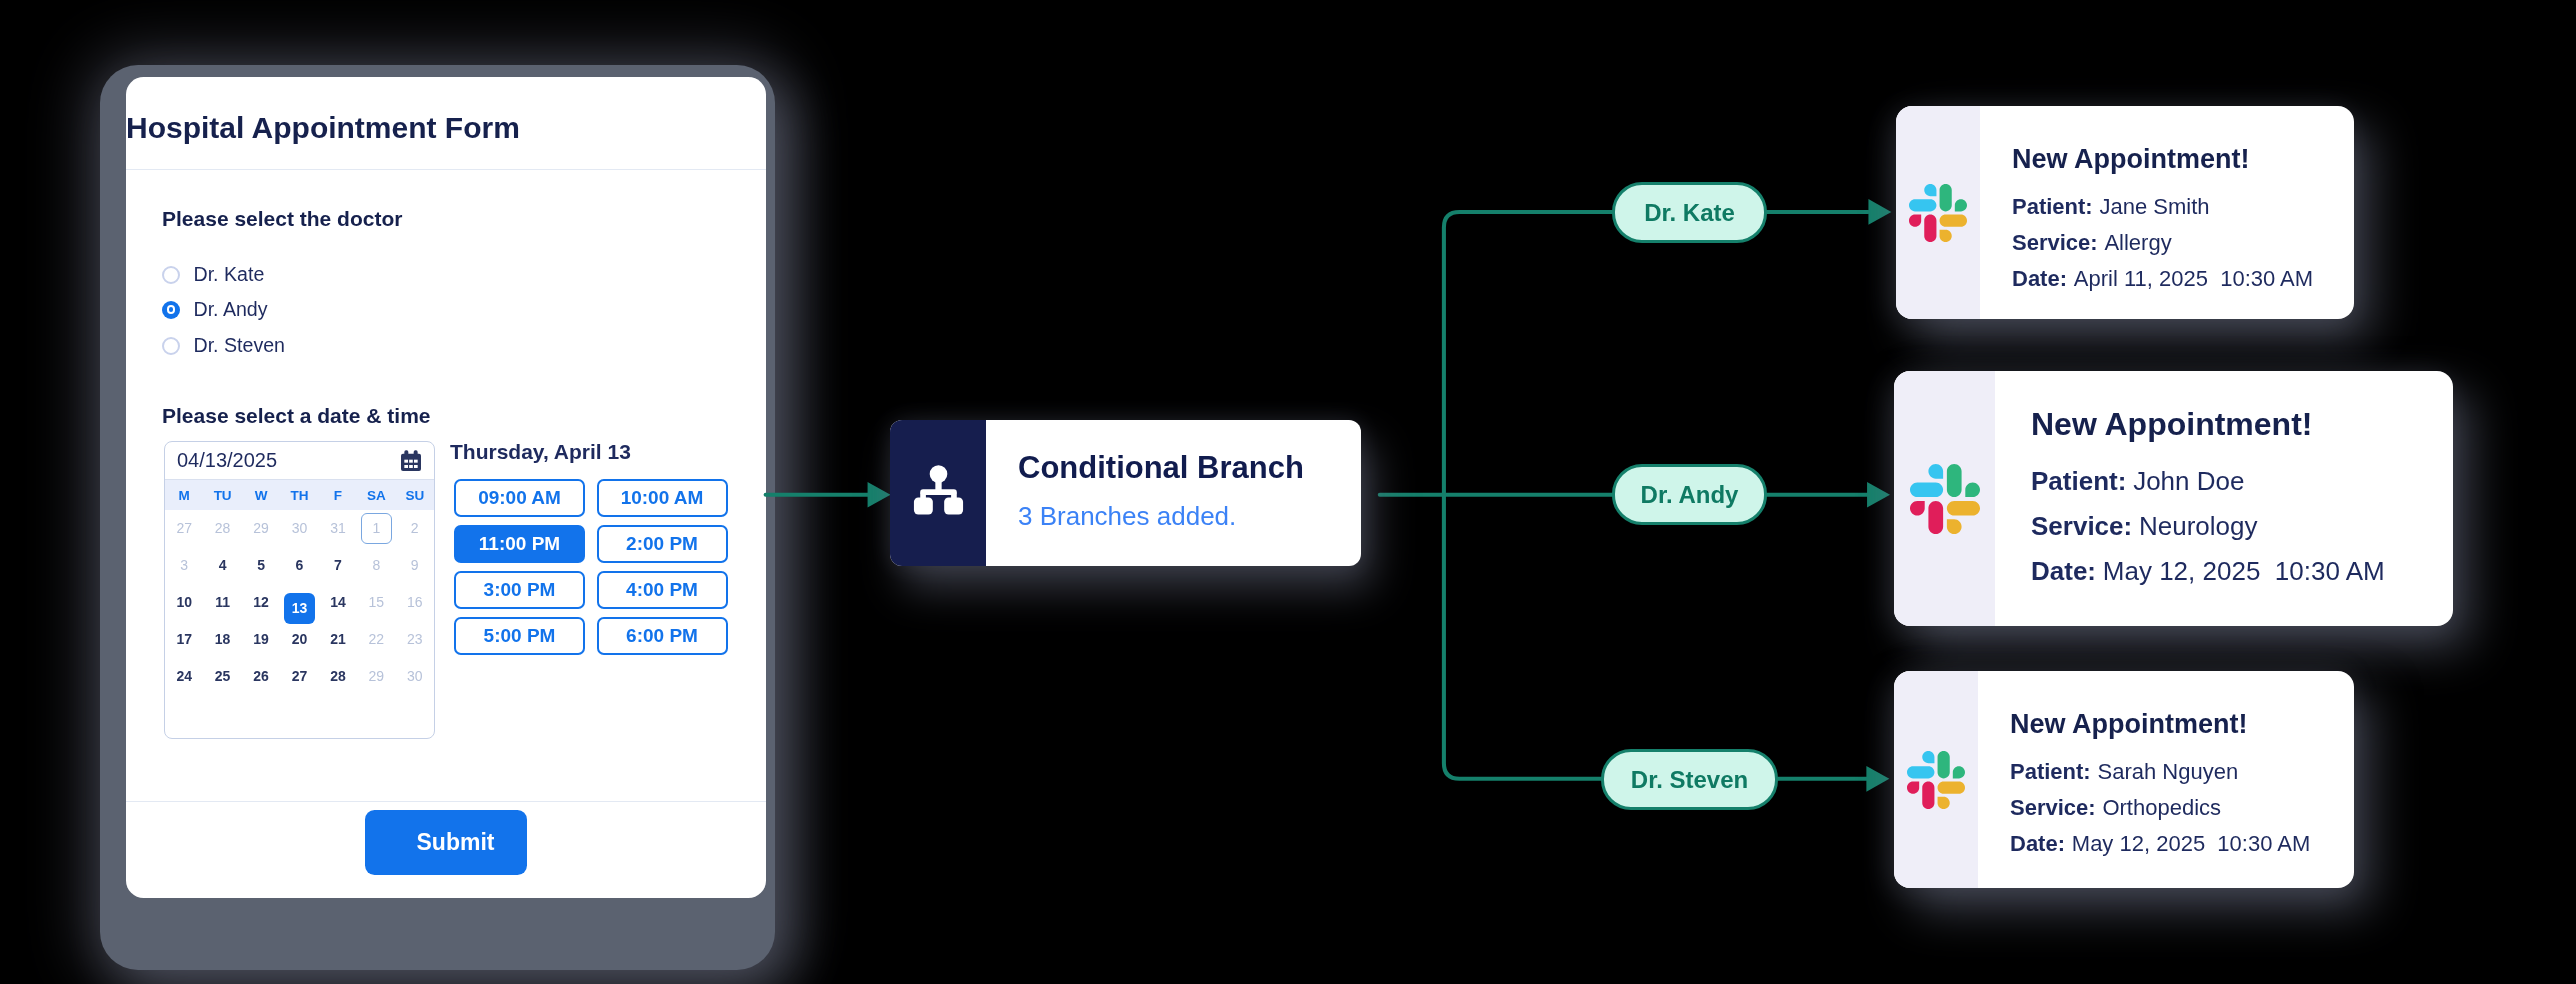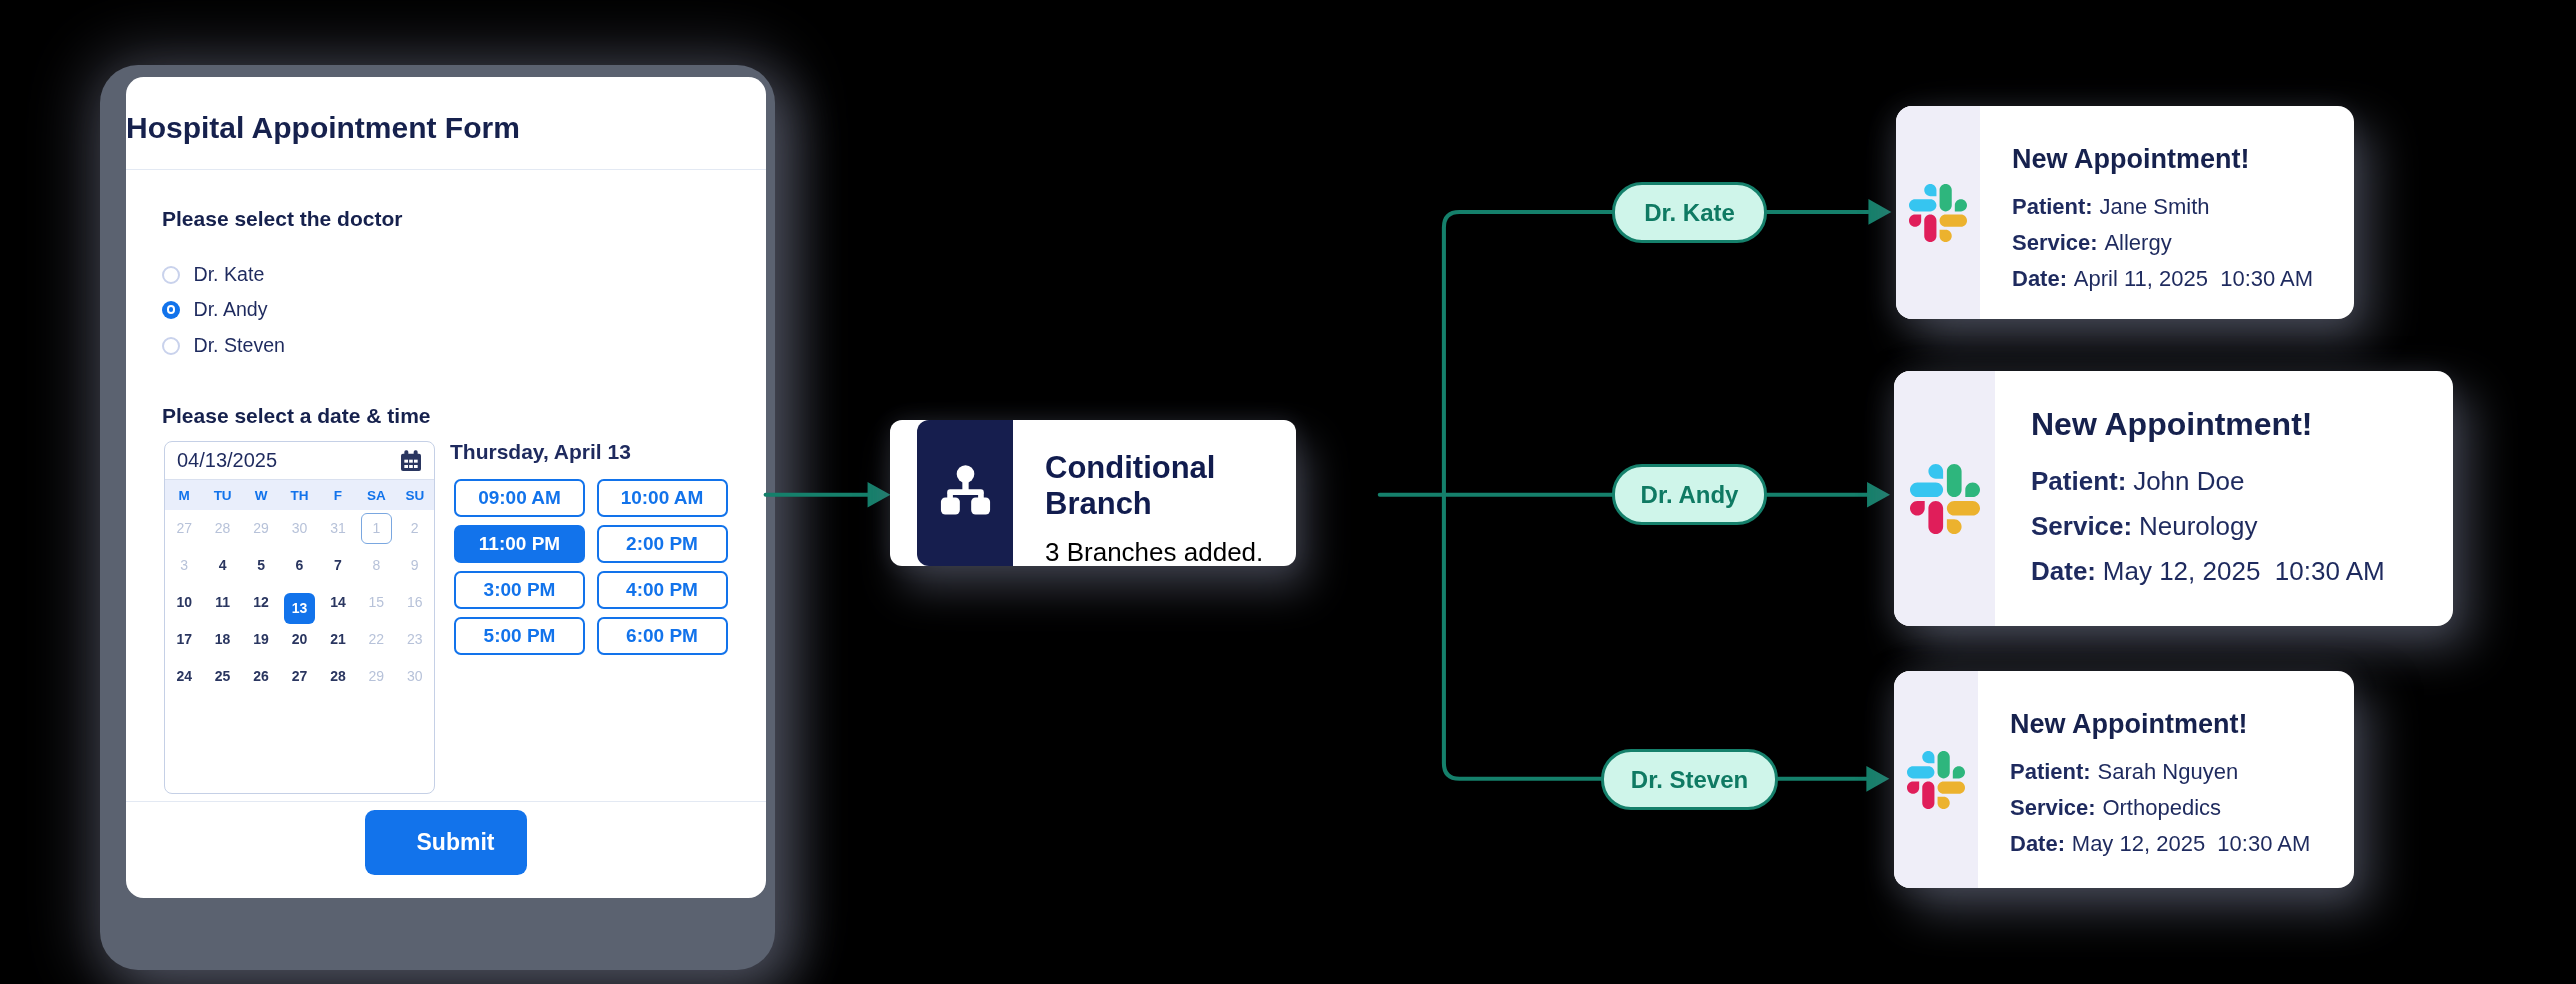--- a/index.html
+++ b/index.html
@@ -16,21 +16,21 @@
                 font-size:30px; font-weight:bold; color:#16214d; }
   .hdiv { position:absolute; left:0; right:0; height:1.4px; background:#e3e9f3; }
   .sec-label { position:absolute; left:36px; font-size:21px; font-weight:bold; color:#16214d; }
 
   .radio-row { position:absolute; left:36px; height:23px; display:flex; align-items:center; gap:13.5px; }
   .radio-dot { width:18px; height:18px; border-radius:50%; border:2px solid #c9d2ec; background:#fff; position:relative; flex:0 0 auto; }
   .radio-on  { border:none; background:#1273eb; }
   .radio-on::after { content:''; position:absolute; inset:4.7px; border:2.7px solid #fff; border-radius:50%; }
   .radio-label { font-size:19.6px; color:#1e2a5e; }
 
-  .picker { position:absolute; left:38px; top:364px; width:271px; height:353px;
+  .picker { position:absolute; left:38px; top:364px; width:271px; height:298px;
             border:1.4px solid #c5d0e6; border-radius:8px; background:#fff; overflow:hidden; }
   .picker-input { height:38px; border-bottom:1.4px solid #d9e0ef; display:flex; align-items:center; padding:0 10.8px 0 12px; }
   .date-value { font-size:20px; color:#1e2a5e; }
   .picker-input svg { margin-left:auto; }
   .my-row { height:41px; border-bottom:1.4px solid #d9e0ef; display:flex; }
   .my-cell { flex:1; display:flex; align-items:center; padding:0 9.5px 0 12px; }
   .my-cell:first-child { border-right:1.4px solid #d9e0ef; }
   .my-text { font-size:19.6px; color:#1e2a5e; }
   .stepper { margin-left:auto; }
   .weekdays { height:30px; background:#e9eefb; display:grid; grid-template-columns:repeat(7,1fr); align-items:center; }
@@ -50,28 +50,28 @@
   .slot-selected { background:#1273eb; color:#fff; }
 
   .submit-btn { position:absolute; left:239px; top:733px; width:162px; height:65px;
                 background:#1273eb; border:none; border-radius:9.5px; color:#fff;
                 font-size:23px; font-weight:bold; font-family:inherit;padding-left:19px; }
 
   
   #flow-svg { position:absolute; left:0; top:0; z-index:3; pointer-events:none; }
 
   
-  .branch-node { position:absolute; left:890px; top:420px; width:406px; height:146px;
+  .branch-node { position:absolute; left:890px; top:420px; width:471px; height:146px;
                  background:#fff; border-radius:12px; display:flex; z-index:4;
-                 box-shadow:12px 23px 41px rgba(105,110,130,.5), 0 0 24px rgba(120,125,150,.22);padding-left:27px; }
+                 box-shadow:12px 23px 41px rgba(105,110,130,.5), 0 0 24px rgba(120,125,150,.22); }
   .branch-icon-panel { width:96px; height:100%; background:#161e4e; border-radius:12px 0 0 12px;
                        display:flex; align-items:center; justify-content:center; flex:0 0 auto; }
   .branch-text { padding:30px 0 0 32px; }
   .branch-title { font-size:31px; font-weight:bold; color:#111c4e; }
-  .branch-sub { font-size:26px; color:#000000; margin-top:15px; }
+  .branch-sub { font-size:26px; color:#3b82f6; margin-top:15px; }
 
   
   .pill { position:absolute; height:61px; border-radius:30px; background:#cff5ea; border:3.4px solid #15806b;
           color:#0f7a63; font-size:24px; font-weight:bold; display:flex; align-items:center; justify-content:center;
           z-index:4; }
   #pill-kate   { left:1612px; top:182px; width:155px; }
   #pill-andy   { left:1612px; top:464px; width:155px; }
   #pill-steven { left:1601px; top:749px; width:177px; }
 
   

